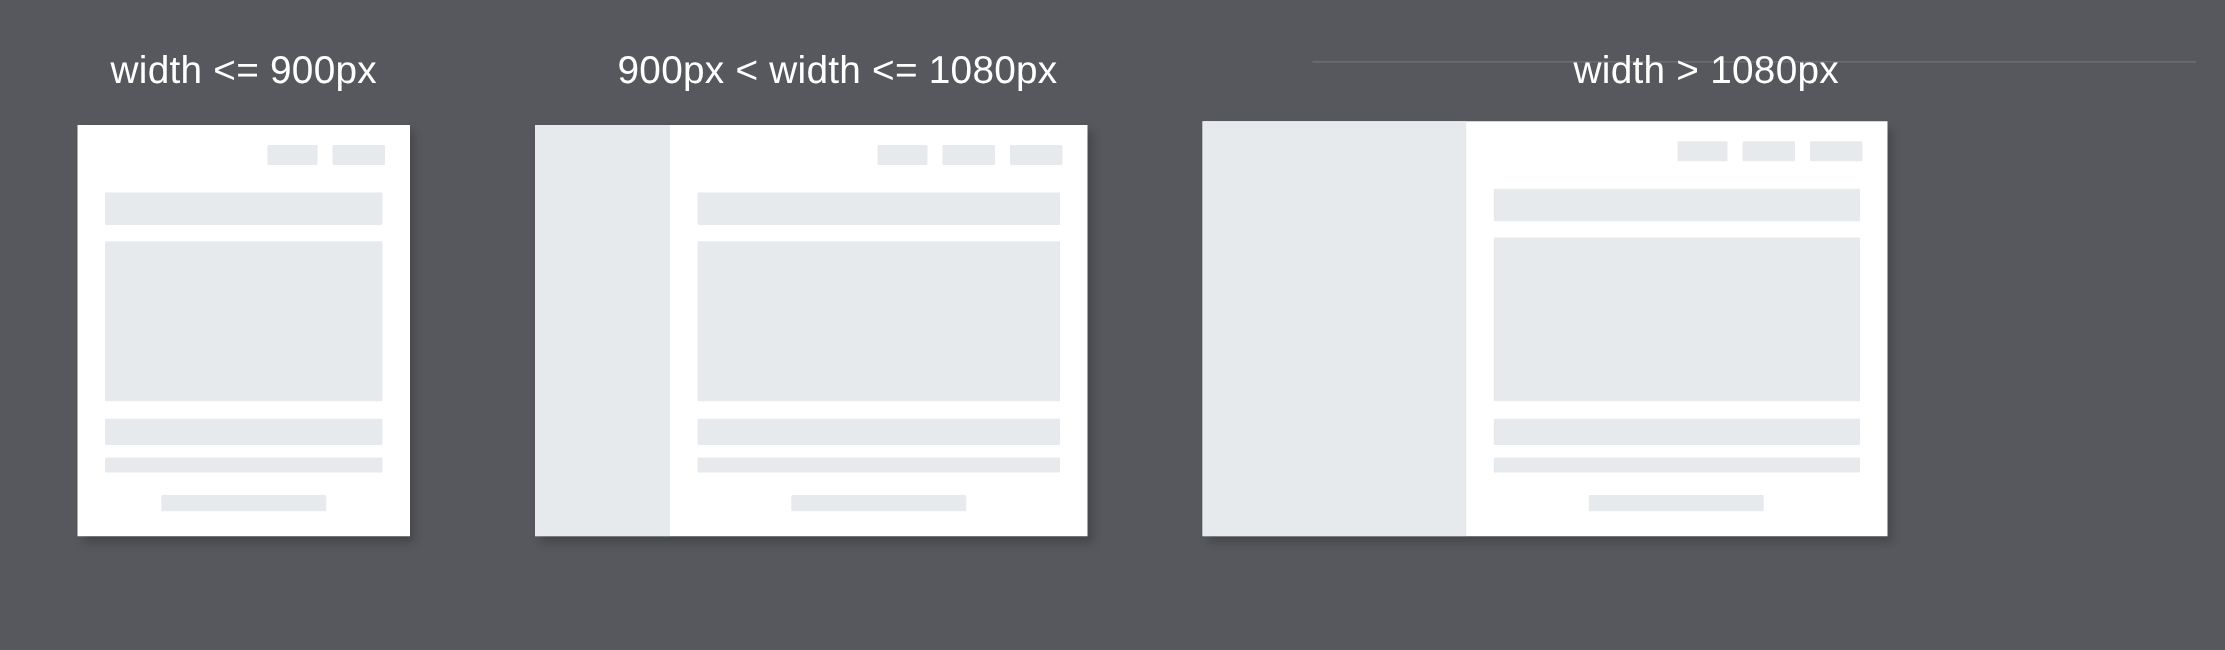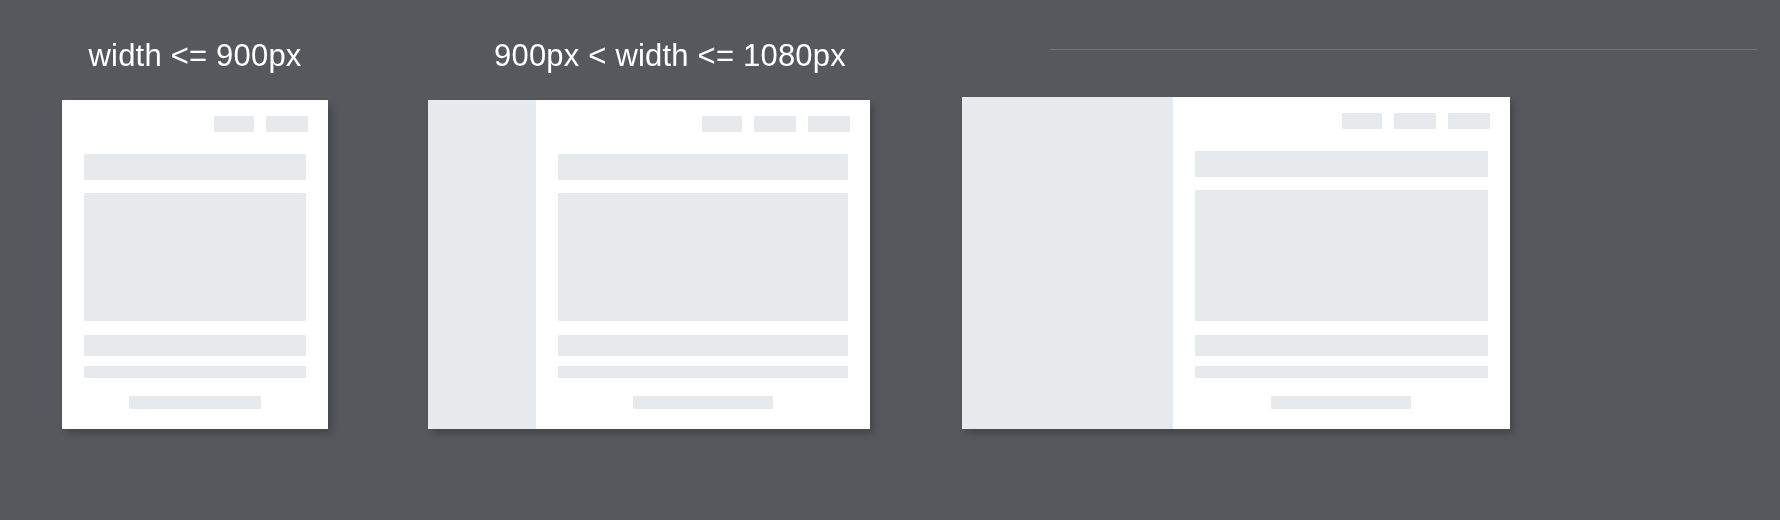--- a/index.html
+++ b/index.html
@@ -156,20 +156,21 @@
             <div class="block line-lg"></div>
             <div class="block line-sm"></div>
           </div>
           <div class="mock-footer" style="padding-left: 22px; padding-right: 22px;">
             <div class="block footer" style="width: 140px;"></div>
           </div>
         </div>
       </div>
     </div>
     <div class="panel" style="left: 950px; width: 830px; height: 520px;">
+      <div class="caption">width &gt; 1080px</div>
       <div class="mock" style="left: 12px; top: 85px; width: 548px; height: 332px;">
         <div class="mock-sidebar" style="width: 38.5%;"></div>
         <div class="mock-main">
           <div class="mock-header">
             <div class="pill" style="width: 40px;"></div>
             <div class="pill" style="width: 42px;"></div>
             <div class="pill" style="width: 42px;"></div>
           </div>
           <div class="mock-body" style="padding-left: 22px; padding-right: 22px;">
             <div class="block title"></div>

